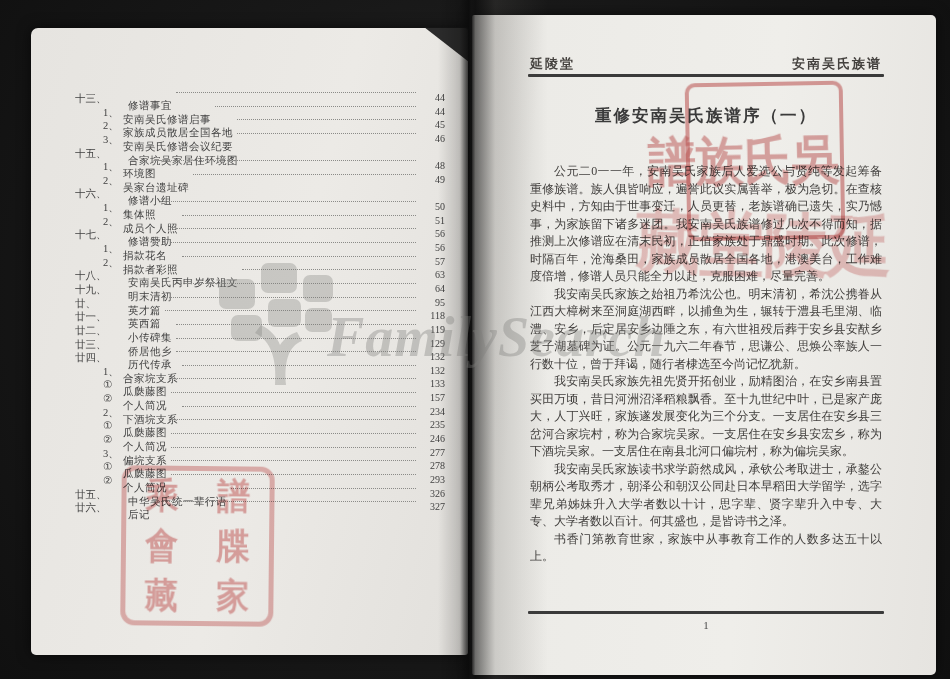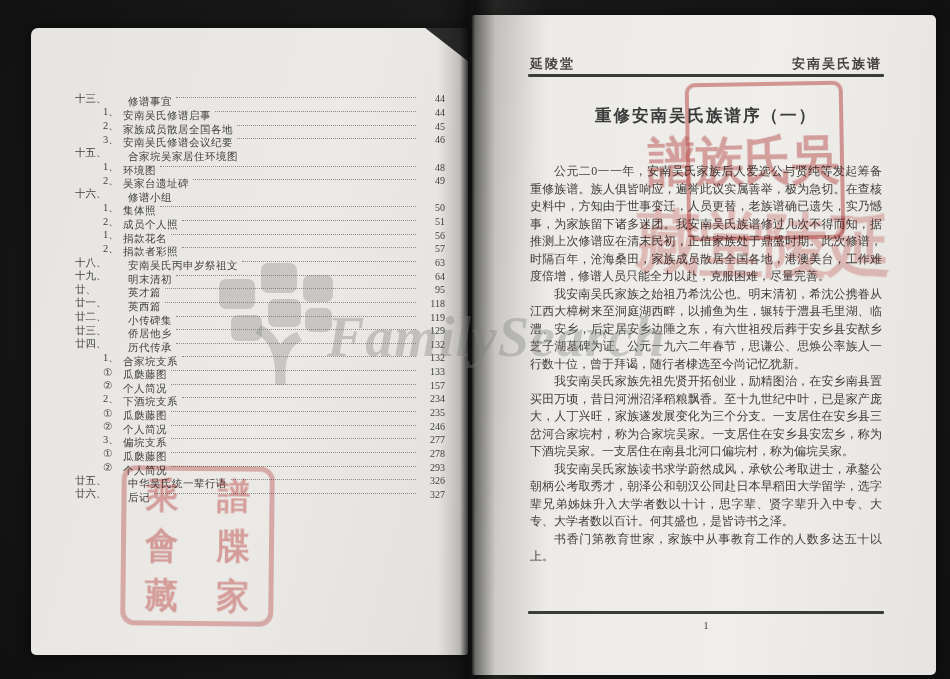--- a/index.html
+++ b/index.html
@@ -14,21 +14,21 @@
   .page-right{left:472px;top:15px;width:464px;height:660px;
               background:linear-gradient(95deg,#d8d6d2 0%, #ecebe7 14%, #efeeea 60%, #e6e4e0 100%);
               border-radius:2px 5px 5px 2px;}
   .fold-shade{position:absolute;left:438px;top:0;width:110px;height:679px;z-index:4;pointer-events:none;
       background:linear-gradient(90deg, rgba(0,0,0,0) 0%, rgba(0,0,0,.18) 20%, rgba(10,10,10,.8) 28%,
                  #121212 30%, rgba(10,10,10,.55) 34%, rgba(90,88,84,.22) 52%, rgba(0,0,0,0) 100%);}
   .corner-shade{position:absolute;left:424px;top:27px;width:45px;height:35px;z-index:4;
       background:#161616;clip-path:polygon(0 0,100% 0,100% 100%);opacity:.9;}
   
   .toc{position:absolute;left:44px;top:64px;width:370px;color:#3f3f3f;}
-  .toc-row{display:flex;align-items:center;height:13.65px;font-size:10.5px;white-space:nowrap;}
+  .toc-row{display:flex;align-items:flex-start;height:13.65px;font-size:10.5px;white-space:nowrap;}
   .toc-row[data-level="1"]{padding-left:28px;}
   .toc-num{flex:0 0 auto;width:53px;}
   .toc-row[data-level="1"] .toc-num{width:20px;}
   .toc-title{flex:0 0 auto;letter-spacing:.5px;margin-top:7px;}
   .toc-leader{flex:1 1 auto;border-bottom:1px dotted #8b8b88;margin:0 3px 2px 4px;min-width:8px;}
   .toc-row[data-page=""] .toc-leader{visibility:hidden;}
   .toc-page{flex:0 0 auto;width:26px;text-align:right;font-size:10px;}
   
   .rp-header{position:absolute;left:58px;top:40px;width:352px;display:flex;justify-content:space-between;
              font-size:13px;font-weight:bold;color:#45423f;letter-spacing:2px;}
@@ -122,20 +122,26 @@
           <span class="toc-num">1、</span>
           <span class="toc-title">集体照</span>
           <span class="toc-leader"></span>
           <span class="toc-page">50</span>
         </div>
         <div class="toc-row" data-page="51" data-level="1">
           <span class="toc-num">2、</span>
           <span class="toc-title">成员个人照</span>
           <span class="toc-leader"></span>
           <span class="toc-page">51</span>
+        </div>
+        <div class="toc-row" data-page="56" data-level="0">
+          <span class="toc-num">十七、</span>
+          <span class="toc-title">修谱赞助</span>
+          <span class="toc-leader"></span>
+          <span class="toc-page">56</span>
         </div>
         <div class="toc-row" data-page="56" data-level="1">
           <span class="toc-num">1、</span>
           <span class="toc-title">捐款花名</span>
           <span class="toc-leader"></span>
           <span class="toc-page">56</span>
         </div>
         <div class="toc-row" data-page="57" data-level="1">
           <span class="toc-num">2、</span>
           <span class="toc-title">捐款者彩照</span>

